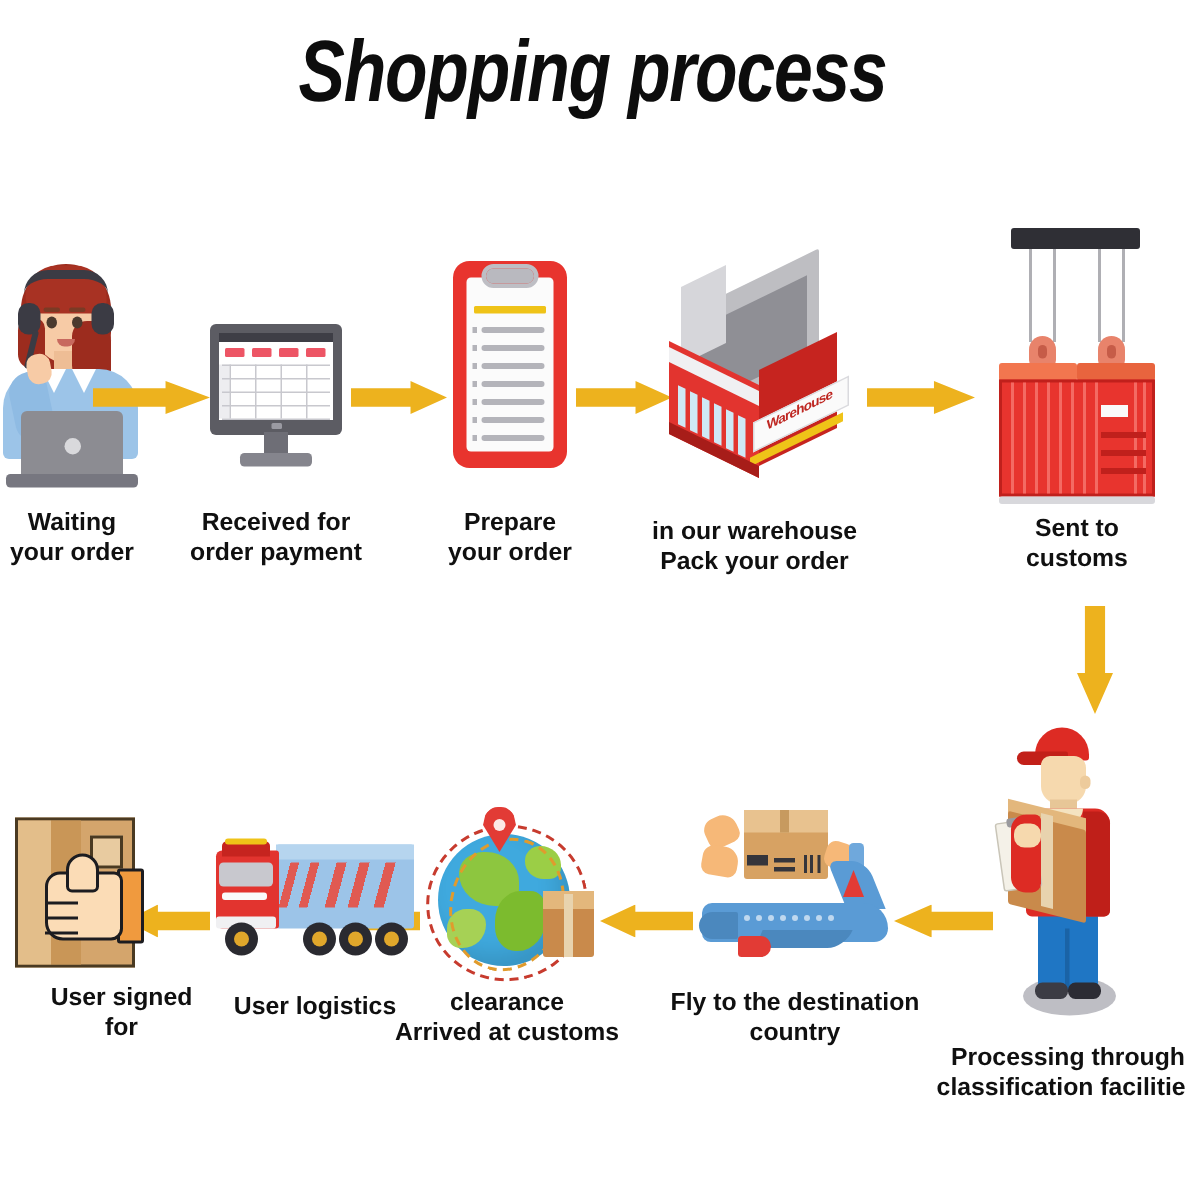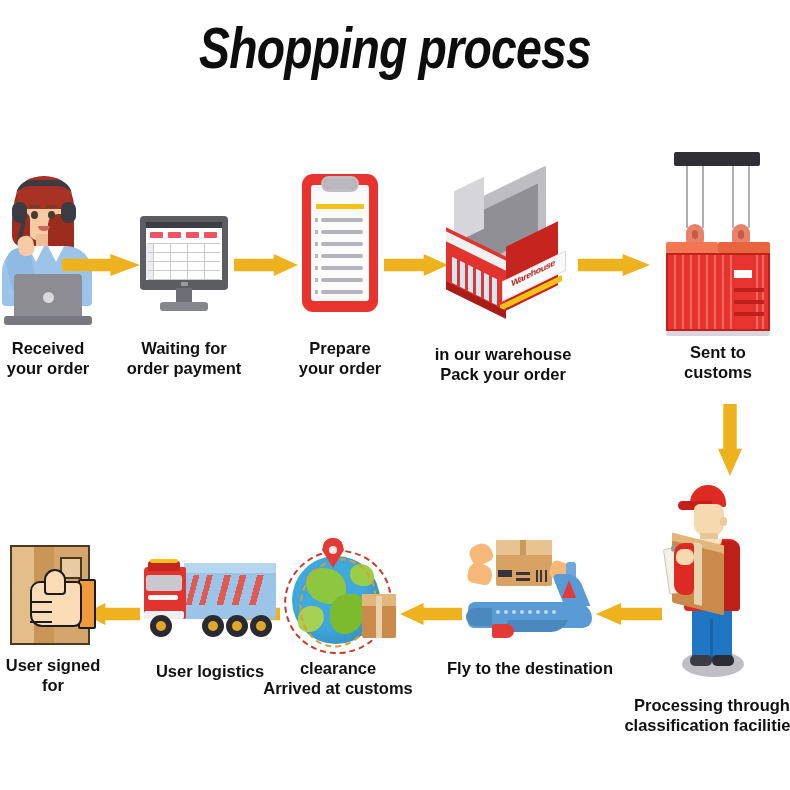--- a/index.html
+++ b/index.html
@@ -372,21 +372,21 @@
     <div class="agent-body"></div>
     <div class="agent-collar-l"></div>
     <div class="agent-collar-r"></div>
     <div class="agent-arm"></div>
     <div class="agent-hand"></div>
     <div class="laptop-screen"></div>
     <div class="laptop-dot"></div>
     <div class="laptop-base"></div>
   </div>
   <div class="cap" style="top:168px;">
-    <div>Received</div>
+    <div>Waiting</div>
     <div>your order</div>
   </div>
 </div>
 
 <div class="arrow-r" style="left:62px; top:254px; width:78px;"></div>
 
 <div class="step" style="left:140px; top:216px; width:88px; height:96px;">
   <div class="art">
     <div class="mon-body"></div>
     <div class="mon-screen">
@@ -404,21 +404,21 @@
       <div class="mon-grid-v" style="left:7px;"></div>
       <div class="mon-grid-v" style="left:24px;"></div>
       <div class="mon-grid-v" style="left:41px;"></div>
       <div class="mon-grid-v" style="left:58px;"></div>
     </div>
     <div class="mon-chinled"></div>
     <div class="mon-neck"></div>
     <div class="mon-foot"></div>
   </div>
   <div class="cap" style="top:122px;">
-    <div>Waiting for</div>
+    <div>Received for</div>
     <div>order payment</div>
   </div>
 </div>
 
 <div class="arrow-r" style="left:234px; top:254px; width:64px;"></div>
 
 <div class="step" style="left:302px; top:174px; width:76px; height:138px;">
   <div class="art">
     <div class="clip-frame"></div>
     <div class="clip-paper"></div>
@@ -569,20 +569,21 @@
     <div class="ap-win" style="left:58px;"></div>
     <div class="ap-win" style="left:66px;"></div>
     <div class="ap-win" style="left:74px;"></div>
     <div class="ap-win" style="left:82px;"></div>
     <div class="ap-win" style="left:90px;"></div>
     <div class="ap-wing"></div>
     <div class="ap-engine"></div>
   </div>
   <div class="cap" style="top:118px;">
     <div>Fly to the destination</div>
+    <div>country</div>
   </div>
 </div>
 
 <div class="arrow-l" style="left:400px; top:603px; width:62px;"></div>
 
 <div class="step" style="left:278px; top:538px; width:120px; height:114px;">
   <div class="art">
     <div class="gl-ball"></div>
     <div class="gl-land1"></div>
     <div class="gl-land2"></div>
@@ -637,17 +638,17 @@
     <div class="hb-panelL"></div>
     <div class="hb-panelM"></div>
     <div class="hb-label"></div>
     <div class="hb-cuff"></div>
     <div class="hb-hand"></div>
     <div class="hb-thumb"></div>
     <div class="hb-finger" style="top:48px;"></div>
     <div class="hb-finger" style="top:58px;"></div>
     <div class="hb-finger" style="top:68px;"></div>
   </div>
-  <div class="cap" style="top:110px;">
+  <div class="cap" style="top:110px;margin-left:28px;">
     <div>User signed</div>
     <div>for</div>
   </div>
 </div>
 
 </body></html>

